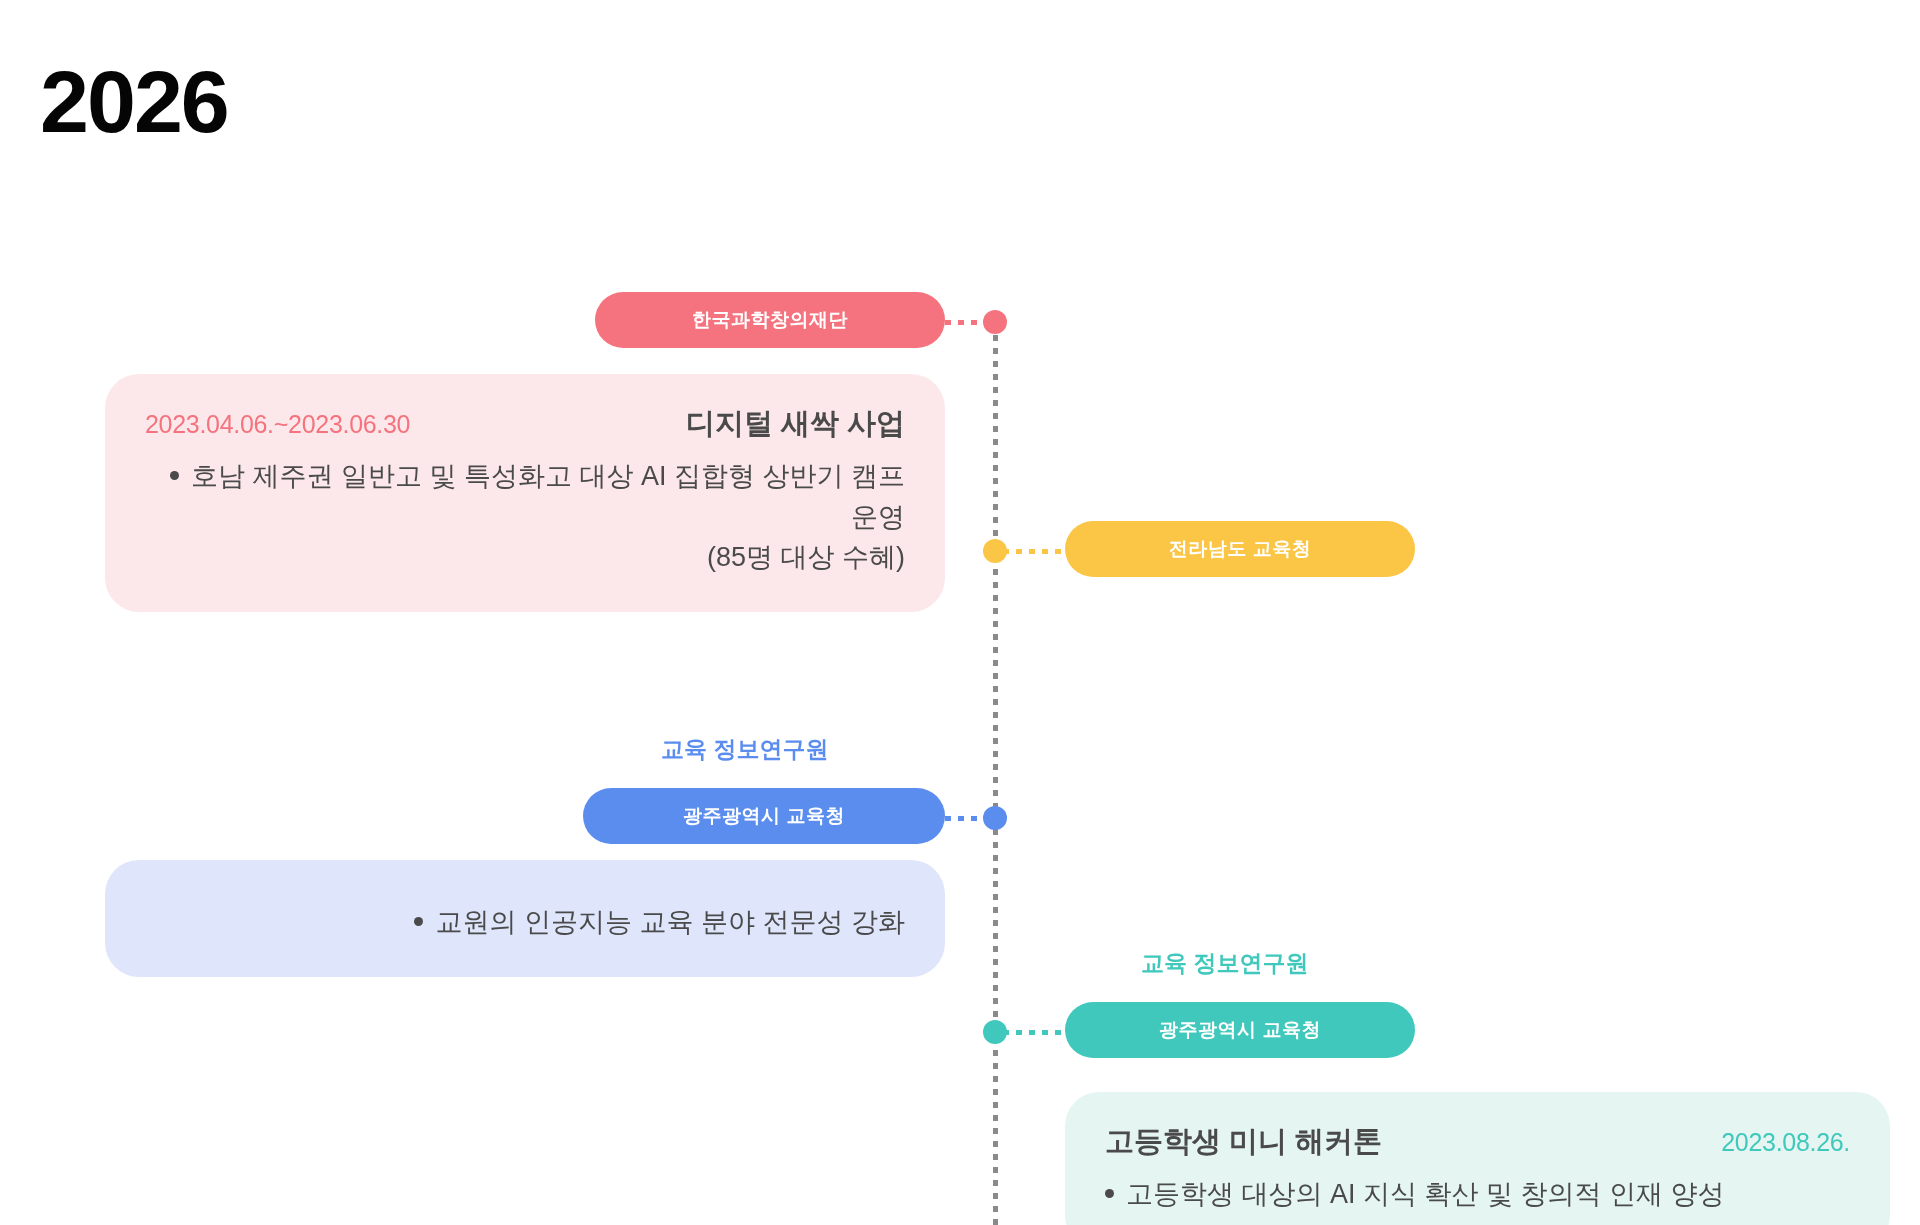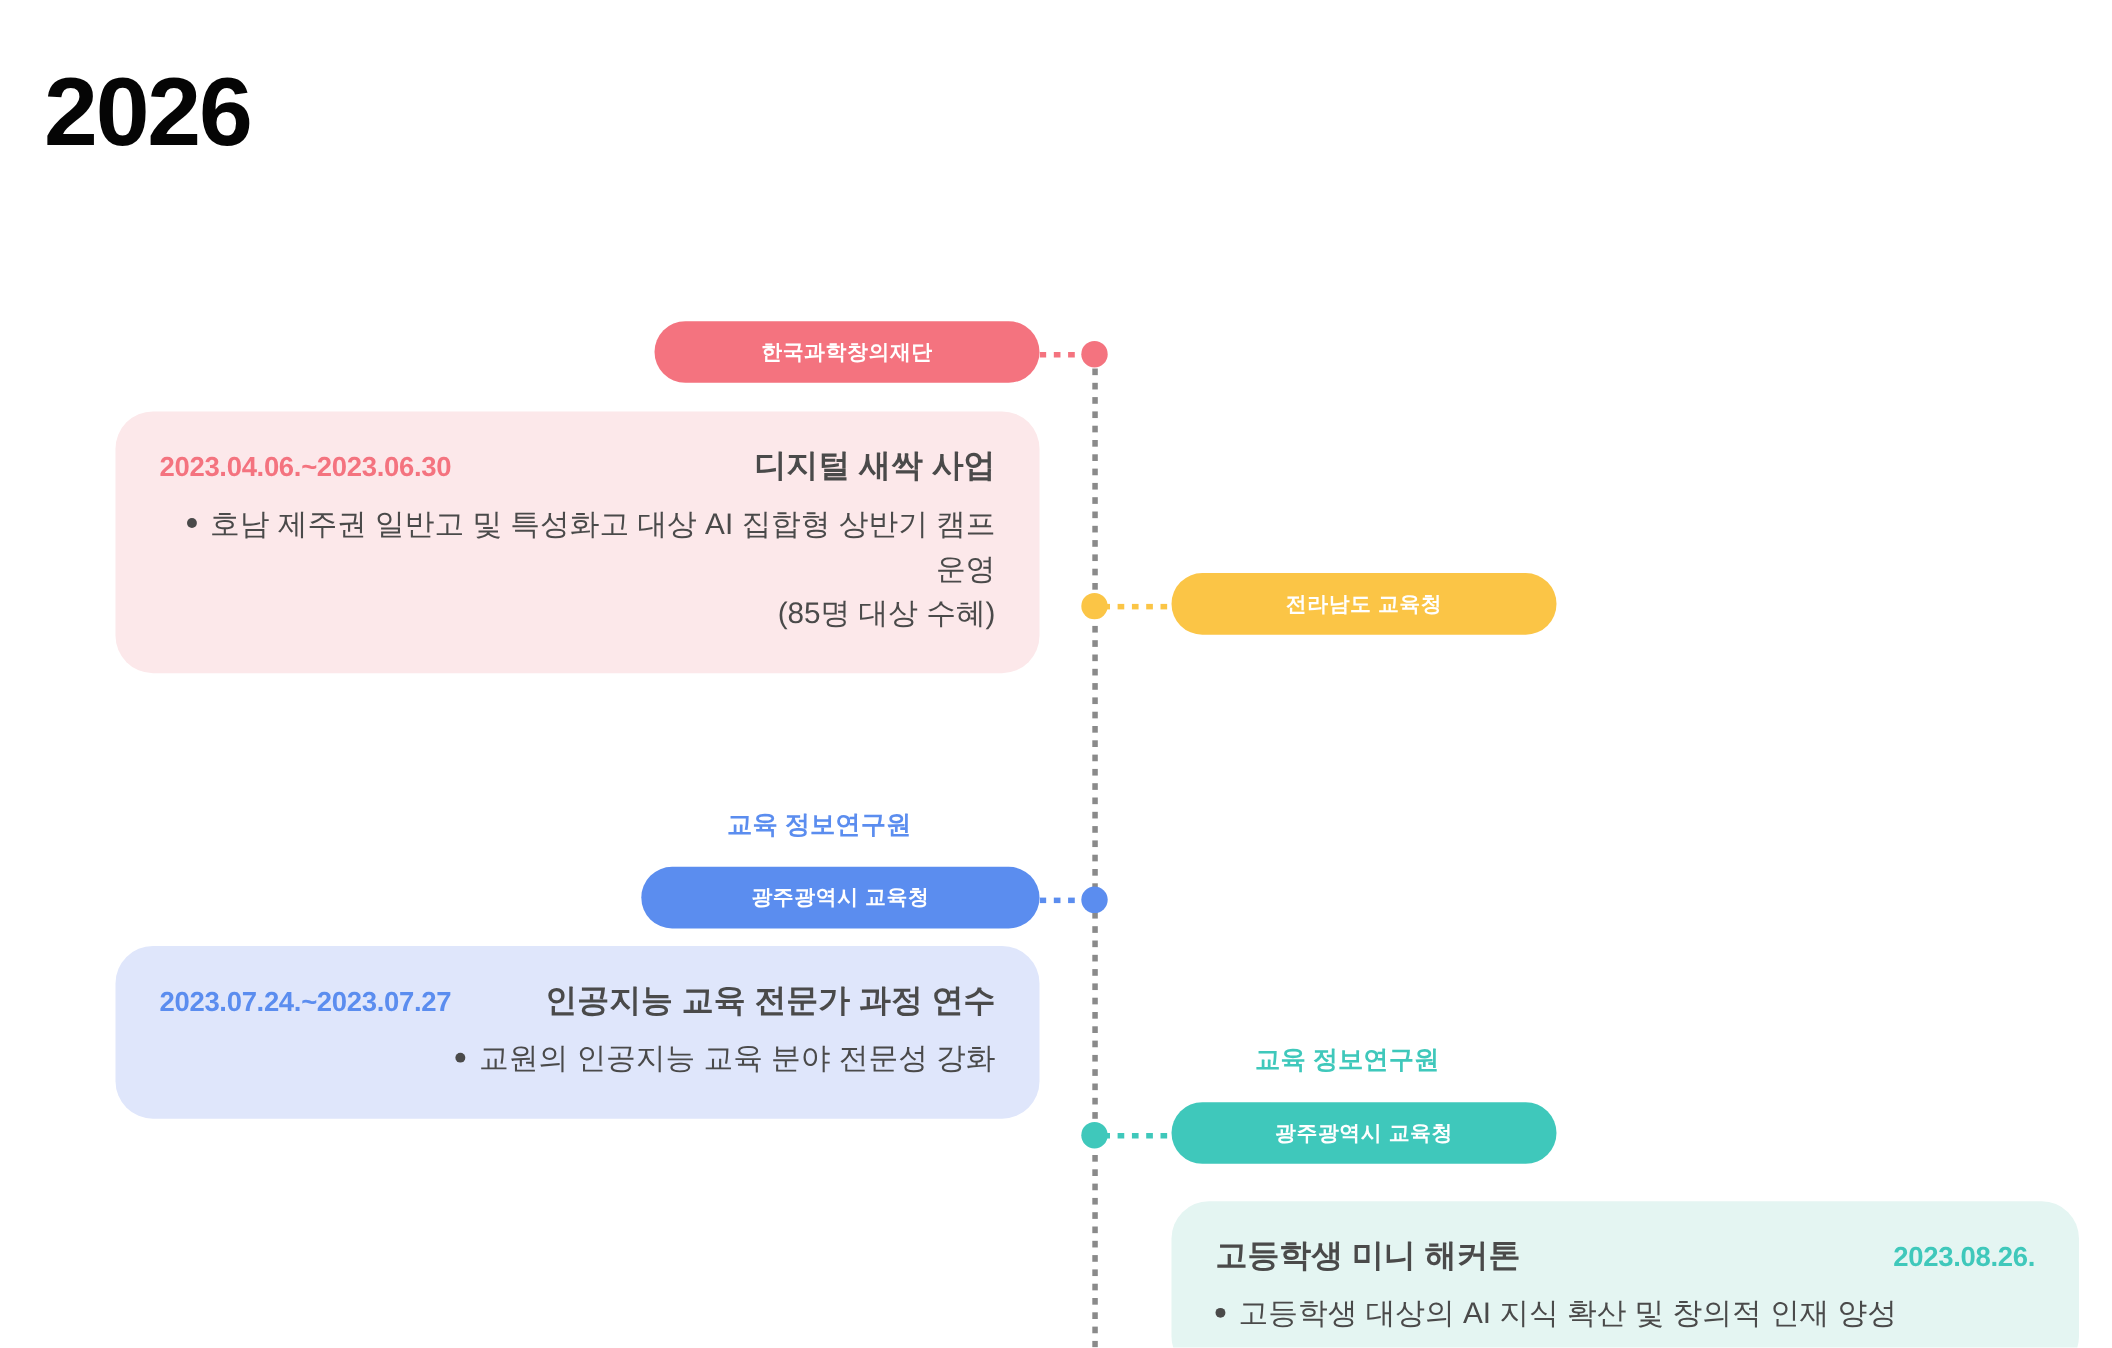--- a/index.html
+++ b/index.html
@@ -119,21 +119,21 @@
   .card.teal   { background: #e4f5f2; left: 1065px; top: 1092px; width: 825px;  }
 
   .card-top {
     display: flex;
     align-items: baseline;
     justify-content: space-between;
     gap: 24px;
   }
   .card-date {
     font-size: 25px;
-    font-weight: 700;
+    font-weight: 400;
     letter-spacing: -0.3px;
     white-space: nowrap;
   }
   .card-date.pink   { color: #f4737f; }
   .card-date.yellow { color: #fbc546; }
   .card-date.blue   { color: #5b8def; }
   .card-date.teal   { color: #3fc8bb; }
 
   .card-title {
     font-size: 29px;
@@ -218,24 +218,20 @@
   <div class="connector blue"></div>
   <div class="axis-dot blue"></div>
 
   <div class="pill-caption blue">교육 정보연구원</div>
 
   <div class="pill blue">
     <span>광주광역시 교육청</span>
   </div>
 
   <div class="card blue">
-    <div class="card-top">
-      <span class="card-date blue">2023.07.24.~2023.07.27</span>
-      <span class="card-title">인공지능 교육 전문가 과정 연수</span>
-    </div>
     <div class="card-body">
       <div class="bullet-line">
         <span class="bullet-dot"></span><span>교원의 인공지능 교육 분야 전문성 강화</span>
       </div>
     </div>
   </div>
 
   <div class="axis-dot teal"></div>
   <div class="connector teal"></div>
 

